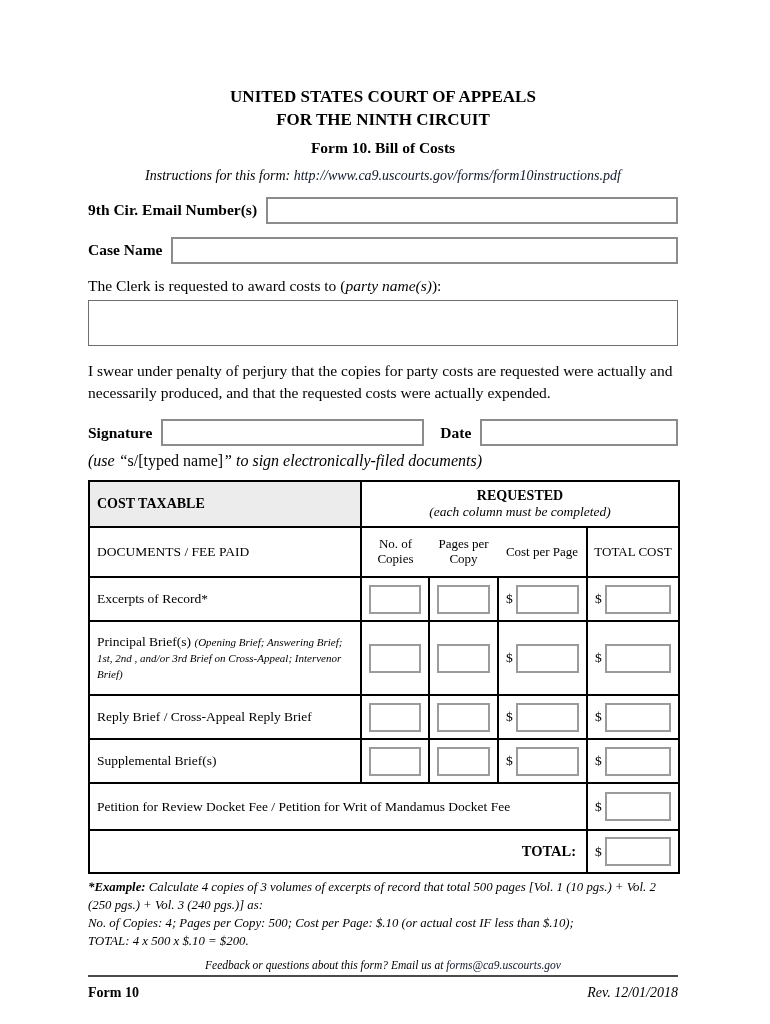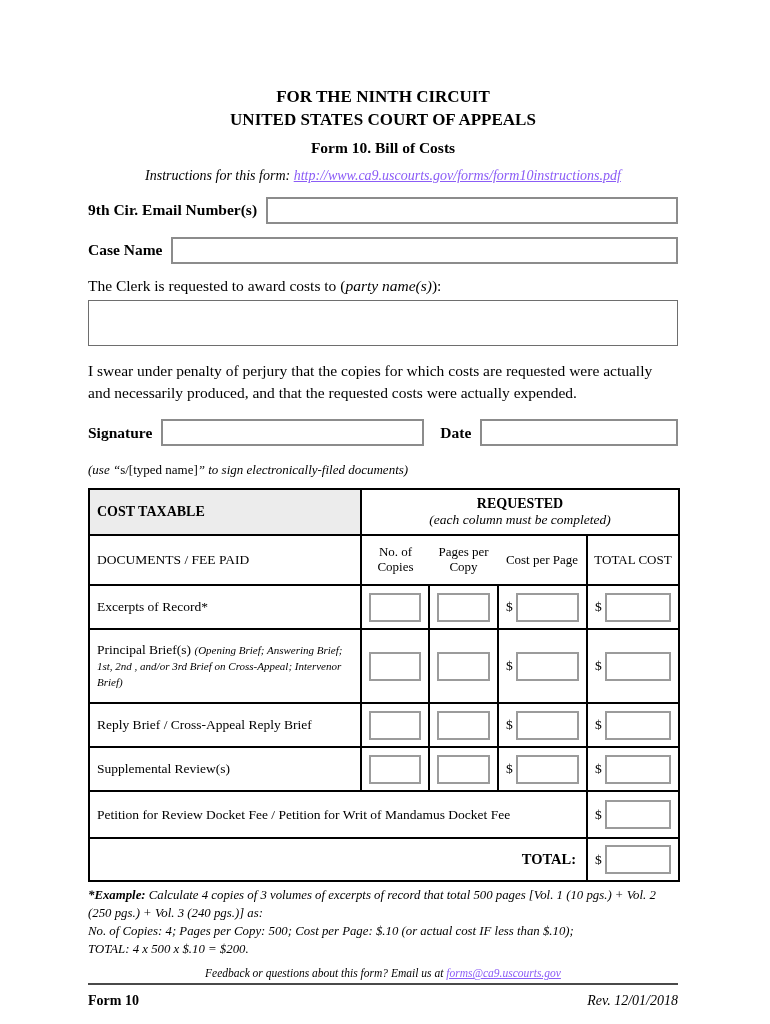--- a/index.html
+++ b/index.html
@@ -10,21 +10,21 @@
     font-family: "Liberation Serif", serif;
     color: #000;
     overflow: hidden;
   }
   .page { padding: 86px 92px 0 88px; }
 
   
   .court-title { text-align: center; font-weight: bold; font-size: 17px; line-height: 1.35; }
   .form-title  { text-align: center; font-weight: bold; font-size: 15.5px; margin-top: 7px; }
   .instructions { text-align: center; font-style: italic; font-size: 14px; margin-top: 11px; }
-  a.link { color: #8b5cf6; text-decoration: underline; cursor: pointer; }
+  a.link { color: #0f172a; cursor: pointer; }
 
   
   .field-row { display: flex; align-items: center; margin-top: 13px; }
   .field-label { font-weight: bold; font-size: 15.5px; white-space: nowrap; margin-right: 9px; }
   input.text-field {
     border: 2px solid #8c8c8c; background: #fff; height: 27px;
     font-family: "Liberation Serif", serif; font-size: 14px; padding: 0 4px;
   }
   .grow { flex: 1; min-width: 0; }
 
@@ -35,21 +35,21 @@
     border: 1.5px solid #6e6e6e; background: #fff; resize: none;
     font-family: "Liberation Serif", serif; font-size: 14px; padding: 3px 5px;
   }
 
   .perjury { font-size: 15.5px; line-height: 1.42; margin-top: 14px; }
 
   .signature-row { display: flex; align-items: center; margin-top: 9px; }
   .sig-input { width: 263px; }
   .date-label { margin-left: 16px; }
   .date-input { width: 165px; }
-  .hint { font-size: 13px; font-style: italic; margin-top: 16px; }
+  .hint { font-size: 16px; font-style: italic; margin-top: 6px; }
   .hint .code { font-style: normal; }
 
   
   table.cost-table { border-collapse: collapse; width: 100%; margin-top: 10px; table-layout: fixed; }
   .cost-table th, .cost-table td {
     border: 2px solid #000; padding: 12px 7px; font-size: 13.5px;
     font-weight: normal; text-align: left; vertical-align: middle;
   }
   th.cost-taxable { background: #ececec; font-weight: bold; font-size: 14px; }
   td.requested-cell { text-align: center; padding: 3px 4px; }
@@ -82,43 +82,43 @@
   .footer-row { display: flex; justify-content: space-between; align-items: baseline; margin-top: 8px; font-size: 14px; }
   .form-label { font-weight: bold; }
   .revision { font-style: italic; }
 </style>
 </head>
 <body>
 
 <div class="page">
 
   <div class="court-title">
+    <div>UNITED STATES COURT OF APPEALS</div>
     <div>FOR THE NINTH CIRCUIT</div>
-    <div>UNITED STATES COURT OF APPEALS</div>
   </div>
   <div class="form-title">Form 10. Bill of Costs</div>
   <div class="instructions">
     <span>Instructions for this form: </span><a class="link it">http://www.ca9.uscourts.gov/forms/form10instructions.pdf</a>
   </div>
 
   <div class="field-row">
     <span class="field-label">9th Cir. Email Number(s)</span>
     <input type="text" class="text-field grow" value="" style="">
   </div>
   <div class="field-row">
     <span class="field-label">Case Name</span>
     <input type="text" class="text-field grow" value="" style="">
   </div>
 
   <div class="award-line">
     <span>The Clerk is requested to award costs to (</span><span class="it">party name(s)</span><span>):</span>
   </div>
   <textarea class="party-box" style=""></textarea>
 
-  <p class="perjury">I swear under penalty of perjury that the copies for which costs are requested were actually and necessarily produced, and that the requested costs were actually expended.</p>
+  <p class="perjury">I swear under penalty of perjury that the copies for party costs are requested were actually and necessarily produced, and that the requested costs were actually expended.</p>
 
   <div class="signature-row">
     <span class="field-label">Signature</span>
     <input type="text" class="text-field sig-input" value="" style="">
     <span class="field-label date-label">Date</span>
     <input type="text" class="text-field date-input grow" value="" style="">
   </div>
   <div class="hint">
     <span>(use “</span><span class="code">s/[typed name]</span><span>” to sign electronically-filed documents)</span>
   </div>
@@ -207,21 +207,21 @@
           </td>
       <td class="input-cell">
             <div class="money">
               <span class="dollar">$</span>
               <input type="text" class="cell-box" style="">
             </div>
           </td>
     </tr>
 
     <tr class="r-data">
-      <td>Supplemental Review(s)</td>
+      <td>Supplemental Brief(s)</td>
       <td class="input-cell">
             <input type="text" class="cell-box" style="">
           </td>
       <td class="input-cell">
             <input type="text" class="cell-box" style="">
           </td>
       <td class="input-cell">
             <div class="money">
               <span class="dollar">$</span>
               <input type="text" class="cell-box" style="">

